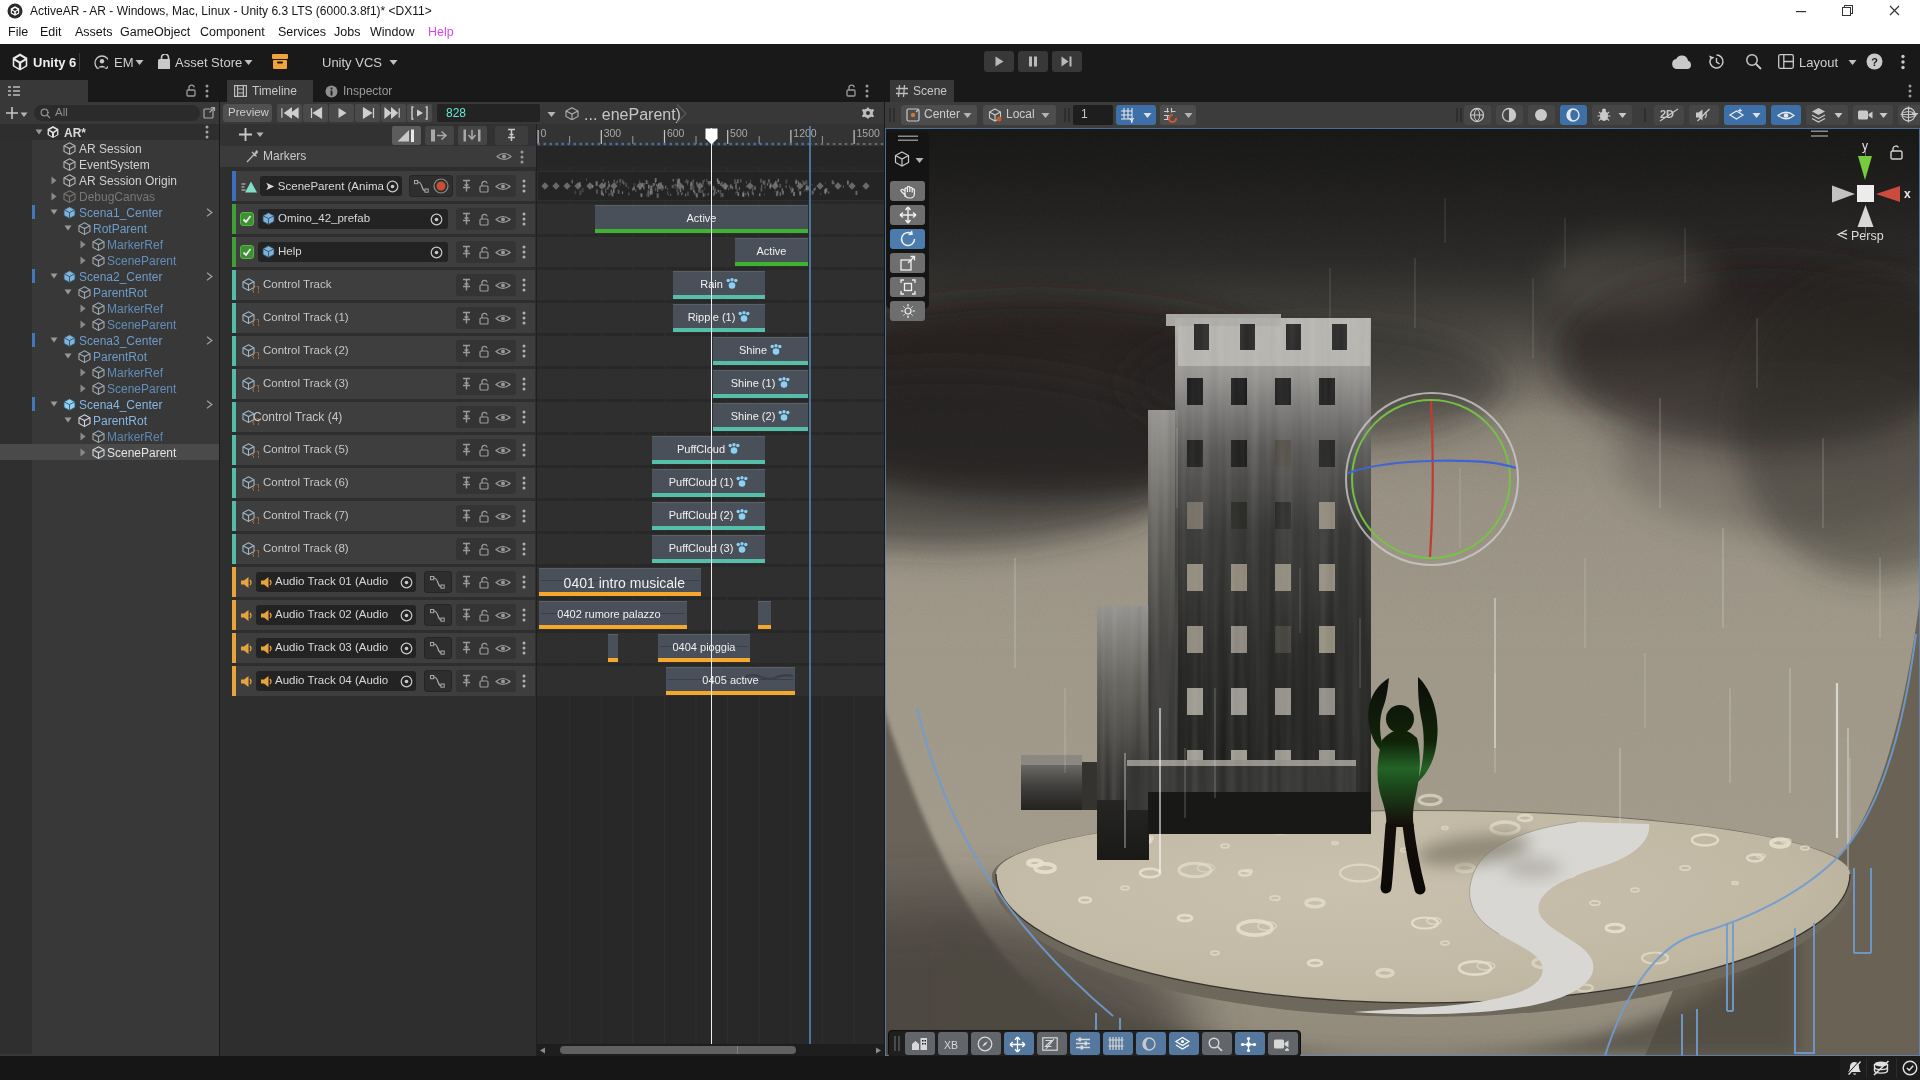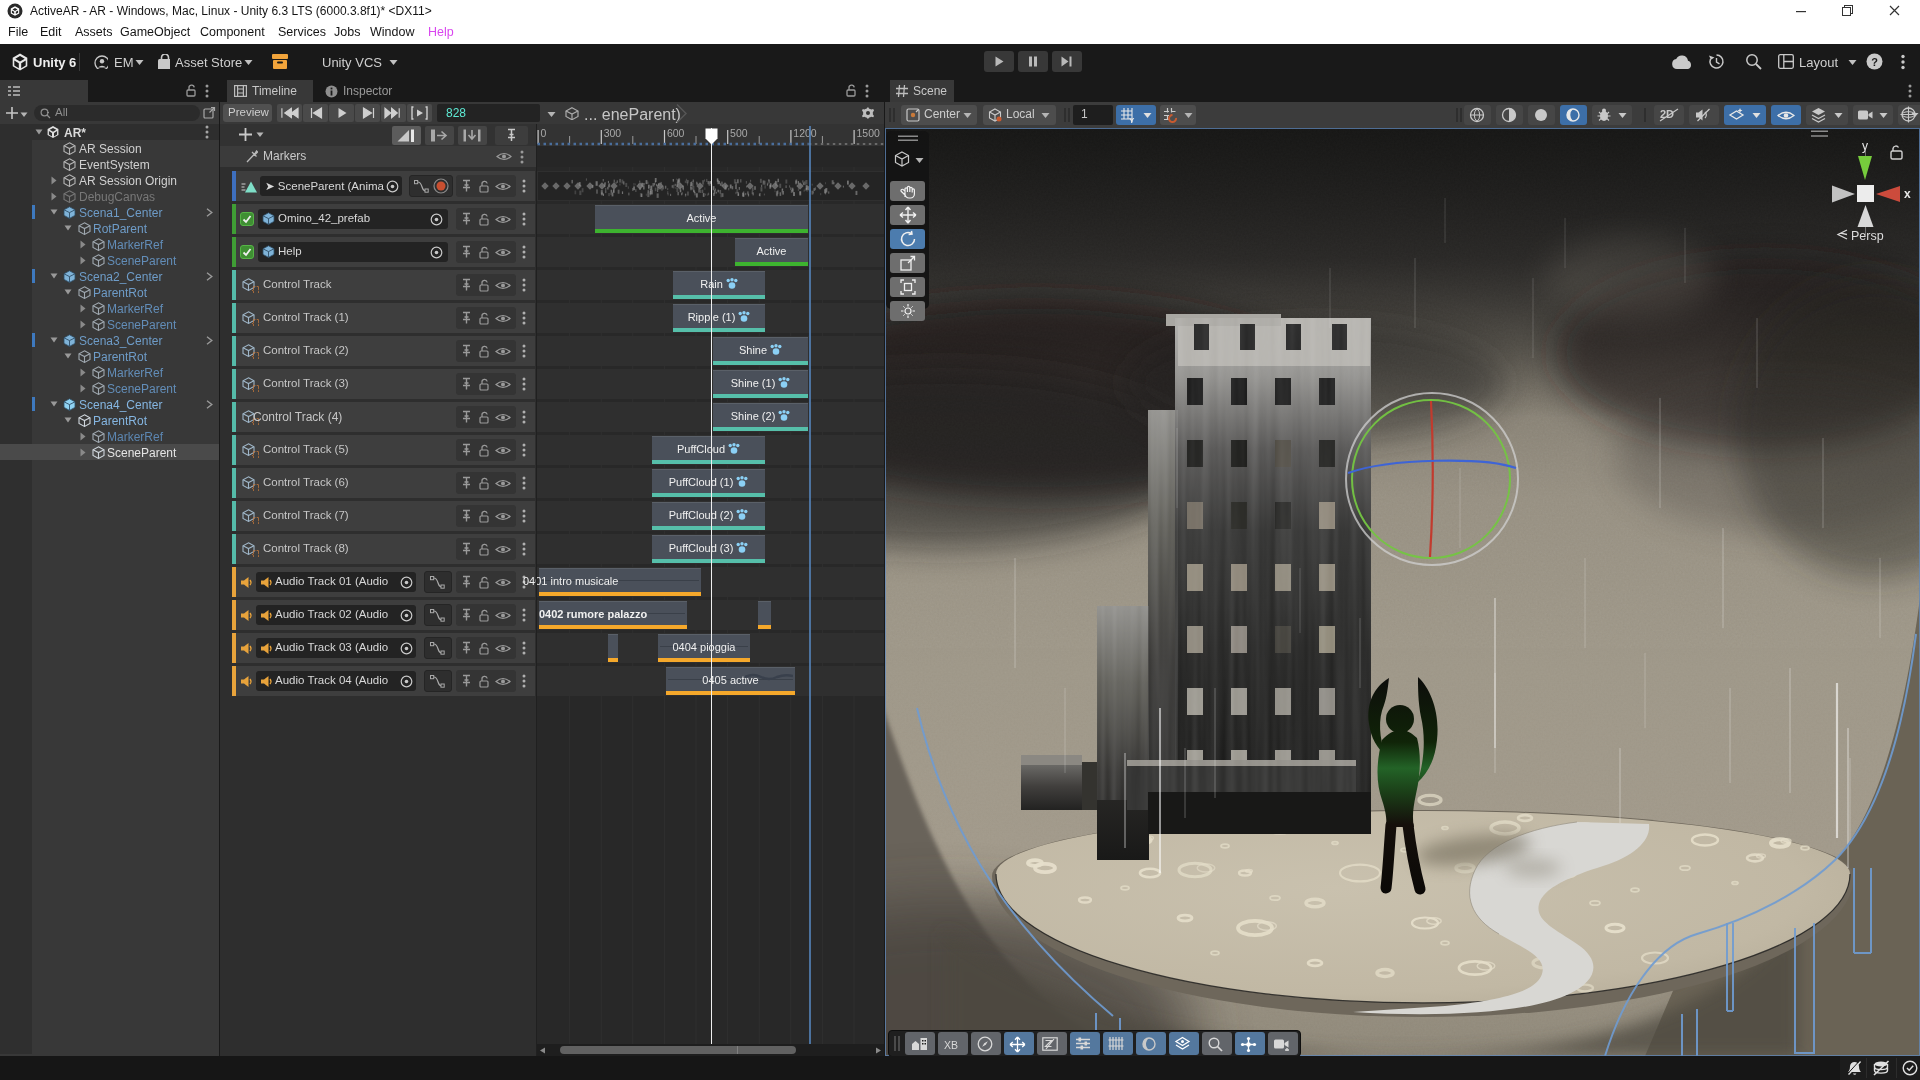--- a/index.html
+++ b/index.html
@@ -1377,25 +1377,25 @@
     <div class="abs" style="left:652px;top:559px;width:113px;height:4px;background:#56BFAA;"></div>
     <div class="txt" style="left:652px;top:542px;width:113px;text-align:center;font-size:11px;color:#F0F0F0;">PuffCloud (3)<svg width="12" height="11" viewBox="0 0 12 11" style="vertical-align:-1px;margin-left:3px;">
         <circle cx="2.2" cy="2.5" r="1.7" fill="#8BD0F5"></circle>
         <circle cx="6" cy="1.8" r="1.7" fill="#8BD0F5"></circle>
         <circle cx="9.8" cy="2.5" r="1.7" fill="#8BD0F5"></circle>
         <path d="M6 4.2 a3.3 3.3 0 0 1 3.3 3.3 a3.3 3.3 0 0 1 -6.6 0 A3.3 3.3 0 0 1 6 4.2 Z" fill="#8BD0F5"></path>
       </svg></div>
     <div class="abs" style="left:539px;top:568px;width:162px;height:28px;background:#4A505A;border-top:1px solid #5A6068;"></div>
     <div class="abs" style="left:539px;top:592px;width:162px;height:4px;background:#F5A82B;"></div>
     <div class="abs" style="left:541px;top:580px;width:158px;height:1px;background:#3A4049;"></div>
-    <div class="txt" style="left:523px;top:575px;width:162px;text-align:left;font-size:11px;color:#F0F0F0;">0401 intro musicale</div>
+    <div class="txt" style="left:523px;top:575px;width:162px;text-align:right;font-size:14px;color:#F0F0F0;">0401 intro musicale</div>
     <div class="abs" style="left:539px;top:601px;width:148px;height:28px;background:#4A505A;border-top:1px solid #5A6068;"></div>
     <div class="abs" style="left:539px;top:625px;width:148px;height:4px;background:#F5A82B;"></div>
     <div class="abs" style="left:541px;top:613px;width:144px;height:1px;background:#3A4049;"></div>
-    <div class="txt" style="left:539px;top:608px;width:140px;text-align:left;font-size:11px;color:#F0F0F0;font-weight:bold;">0402 rumore palazzo</div>
+    <div class="txt" style="left:539px;top:608px;width:140px;text-align:center;font-size:11px;color:#F0F0F0;">0402 rumore palazzo</div>
     <div class="abs" style="left:758px;top:601px;width:13px;height:28px;background:#4A505A;border-top:1px solid #5A6068;"></div>
     <div class="abs" style="left:758px;top:625px;width:13px;height:4px;background:#F5A82B;"></div>
     <div class="abs" style="left:608px;top:634px;width:10px;height:28px;background:#4A505A;border-top:1px solid #5A6068;"></div>
     <div class="abs" style="left:608px;top:658px;width:10px;height:4px;background:#F5A82B;"></div>
     <div class="abs" style="left:658px;top:634px;width:92px;height:28px;background:#4A505A;border-top:1px solid #5A6068;"></div>
     <div class="abs" style="left:658px;top:658px;width:92px;height:4px;background:#F5A82B;"></div>
     <div class="abs" style="left:660px;top:646px;width:88px;height:1px;background:#3A4049;"></div>
     <div class="txt" style="left:658px;top:641px;width:92px;text-align:center;font-size:11px;color:#F0F0F0;">0404 pioggia</div>
     <div class="abs" style="left:666px;top:667px;width:129px;height:28px;background:#4A505A;border-top:1px solid #5A6068;"></div>
     <div class="abs" style="left:666px;top:691px;width:129px;height:4px;background:#F5A82B;"></div>

